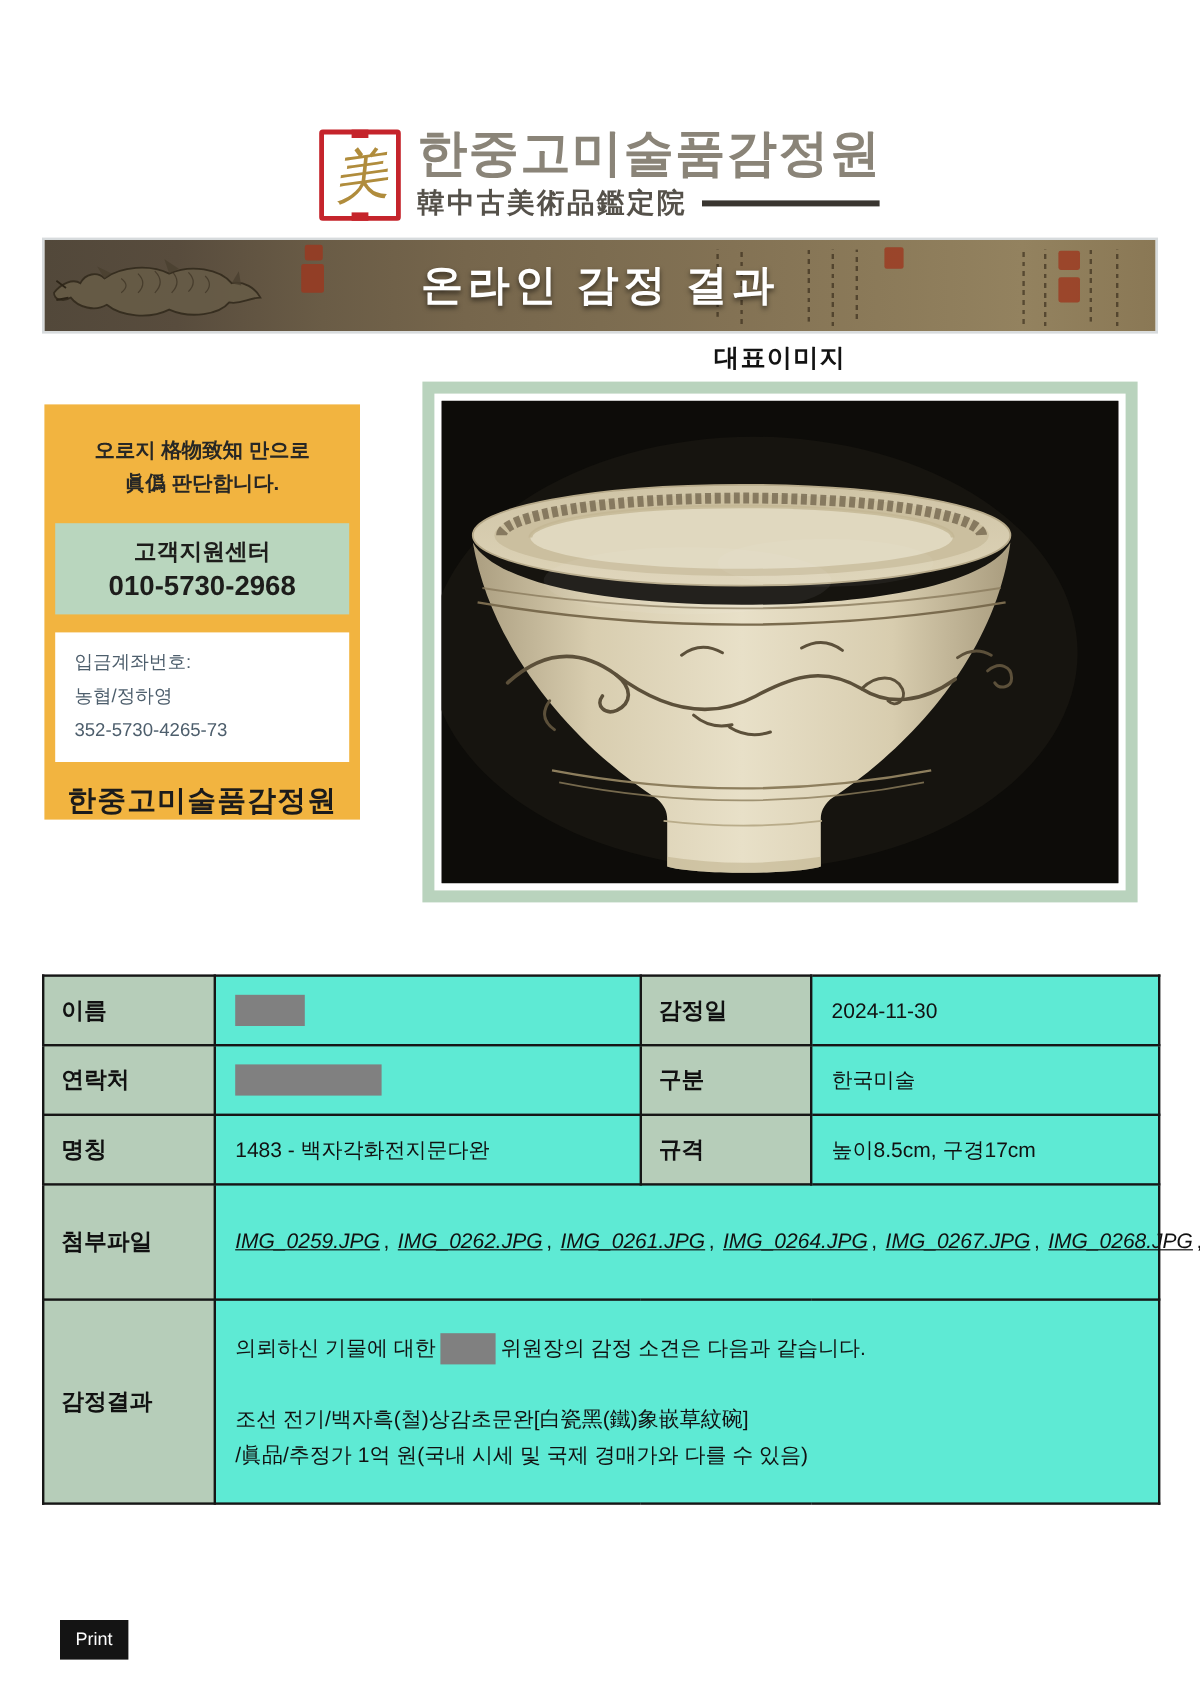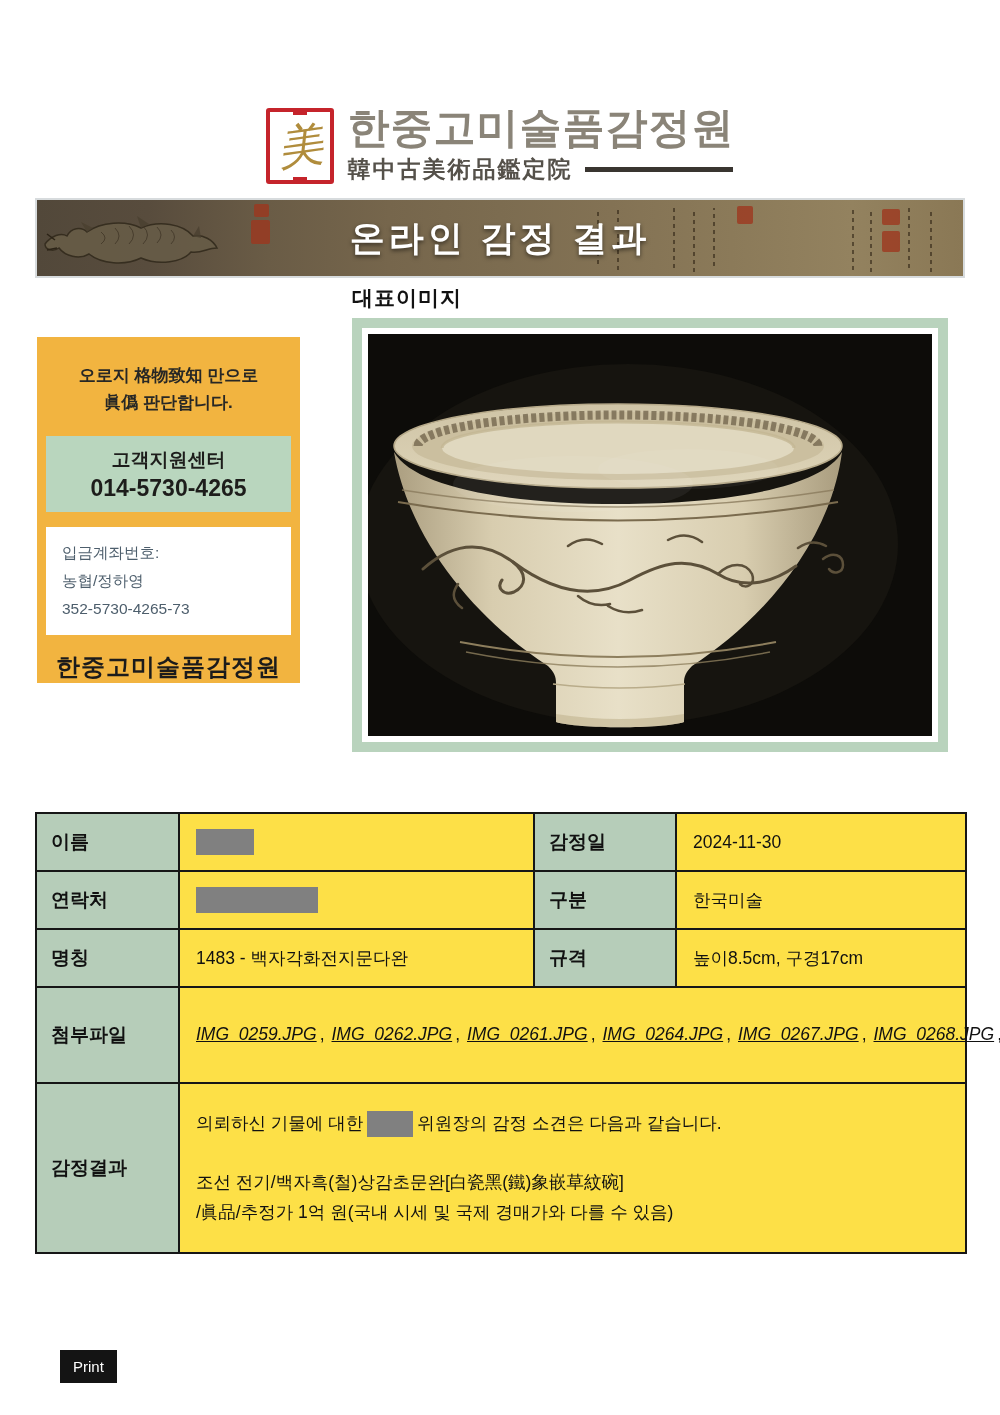--- a/index.html
+++ b/index.html
@@ -13,30 +13,30 @@
   .seal::after  { content:""; position:absolute; bottom:-4px; left:50%; transform:translateX(-50%); width:14px; height:7px; background:#c5242b; }
   .seal-char { font-family:"DejaVu Serif", serif; font-style:italic; font-size:46px; color:#b08c3c; transform:rotate(-8deg); line-height:1; }
   .logo-ko { font-size:42px; font-weight:bold; color:#8a8478; letter-spacing:1px; line-height:1.05; }
   .logo-cn-row { display:flex; align-items:center; gap:12px; margin-top:4px; }
   .logo-cn { font-size:23px; font-weight:bold; color:#55514a; letter-spacing:2px; }
   .logo-dash { display:inline-block; width:148px; height:5px; background:#393530; }
 
   
   .banner { position:absolute; top:198px; left:35px; width:930px; height:80px;
     background:linear-gradient(90deg,#52483a 0%,#584c3d 12%,#6a5c46 25%,#76664c 38%,#7c6c50 50%,#837254 62%,#8b7a59 75%,#93825f 88%,#8a7855 100%);
-    border:2px solid #d7dbdd; overflow:hidden; }
+    border:2px solid #d7dbdd; overflow:hidden;font-family:Liberation Serif, serif; }
   .banner-title { position:absolute; top:50%; left:50%; transform:translate(-50%,-50%);
     color:#ffffff; font-size:35px; font-weight:bold; letter-spacing:4px; white-space:nowrap;
     text-shadow:0 2px 4px rgba(0,0,0,0.55); z-index:5; }
   .dragon-svg { position:absolute; left:4px; top:14px; z-index:2; }
   .b-seal { position:absolute; background:rgba(158,54,30,0.78); border-radius:2px; z-index:2; }
   .cg { position:absolute; top:8px; width:2px; background:repeating-linear-gradient(0deg, rgba(38,27,13,0.55) 0 4px, transparent 4px 8px); z-index:1; }
 
   
-  .rep-label { position:absolute; top:284px; left:352px; width:596px; 
+  .rep-label { position:absolute; top:284px; left:352px; width:596px; text-align:center;
     font-size:21px; font-weight:bold; color:#121212; letter-spacing:1px; }
 
   
   .sidebar { position:absolute; top:337px; left:37px; width:263px; height:346px; background:#f2b440; }
   .slogan { margin-top:25px; text-align:center; font-size:17px; font-weight:bold; color:#272725; line-height:1.6; }
   .support-box { margin:20px auto 0; width:245px; background:#b9d6be; text-align:center; padding:11px 0 10px; }
   .support-title { font-size:19px; font-weight:bold; color:#1d1d1b; }
   .support-phone { font-size:23px; font-weight:bold; color:#1d1d1b; margin-top:2px; }
   .account-box { margin:15px auto 0; width:245px; background:#ffffff; padding:12px 16px; font-size:15.5px; color:#4d5e6c; line-height:1.8; }
   .org-name { margin-top:16px; text-align:center; font-size:24px; font-weight:bold; color:#1b1b1b; letter-spacing:1px; }
@@ -44,38 +44,38 @@
   
   .photo-frame { position:absolute; top:318px; left:352px; width:596px; height:434px;
     border:10px solid #b9d3bd; background:#ffffff; padding:6px; }
   .photo { width:100%; height:100%; background:#0d0c09; }
   .photo svg { display:block; width:100%; height:100%; }
 
   
   .info-table { position:absolute; top:812px; left:35px; width:930px; border-collapse:collapse; table-layout:fixed; }
   .info-table th, .info-table td { border:2px solid #161616; vertical-align:middle; }
   .info-table th { background:#b6cdb9; font-size:19px; font-weight:bold; color:#111; text-align:left; padding-left:14px; }
-  .info-table td { background:#fde047; font-size:17.5px; color:#111; padding-left:16px; }
+  .info-table td { background:#5eead4; font-size:17.5px; color:#111; padding-left:16px; }
   tr.r-short { height:58px; }
   tr.r-att { height:96px; }
   tr.r-inq { height:100px; }
   tr.r-res { height:170px; }
   .att-cell { line-height:2.15; }
   .att-cell a { color:#111; text-decoration:underline;font-style:italic; }
   .sep { margin:0 7px 0 3px; }
   .inq-cell p { line-height:1.9; }
   .res-cell p { line-height:1.75; }
   .res-intro { margin-bottom:28px; }
   .redact { display:inline-block; background:#808080; vertical-align:middle; }
   .redact-name { width:58px; height:26px; }
   .redact-contact { width:122px; height:26px; }
   .redact-inline { width:46px; height:26px; margin:0 4px; }
 
   
-  .print-btn { position:absolute; top:1350px; left:60px; background:#141414; color:#fff;
+  .print-btn { position:absolute; top:1350px; left:50px; background:#141414; color:#fff;
     font-family:"Liberation Sans", sans-serif; font-size:15px; border:none; padding:8px 13px; cursor:pointer; }
 </style>
 </head>
 <body>
 
 <div class="page">
 
   <header class="logo-wrap">
     <div class="seal">
       <span class="seal-char">美</span>
@@ -115,21 +115,21 @@
 
   <div class="rep-label">대표이미지</div>
 
   <aside class="sidebar">
     <div class="slogan">
       <span>오로지 格物致知 만으로</span><br>
       <span>眞僞 판단합니다.</span>
     </div>
     <div class="support-box">
       <div class="support-title">고객지원센터</div>
-      <div class="support-phone">014-5730-4265</div>
+      <div class="support-phone">010-5730-2968</div>
     </div>
     <div class="account-box">
       <div>입금계좌번호:</div>
       <div>농협/정하영</div>
       <div>352-5730-4265-73</div>
     </div>
     <div class="org-name">한중고미술품감정원</div>
   </aside>
 
   <figure class="photo-frame">

